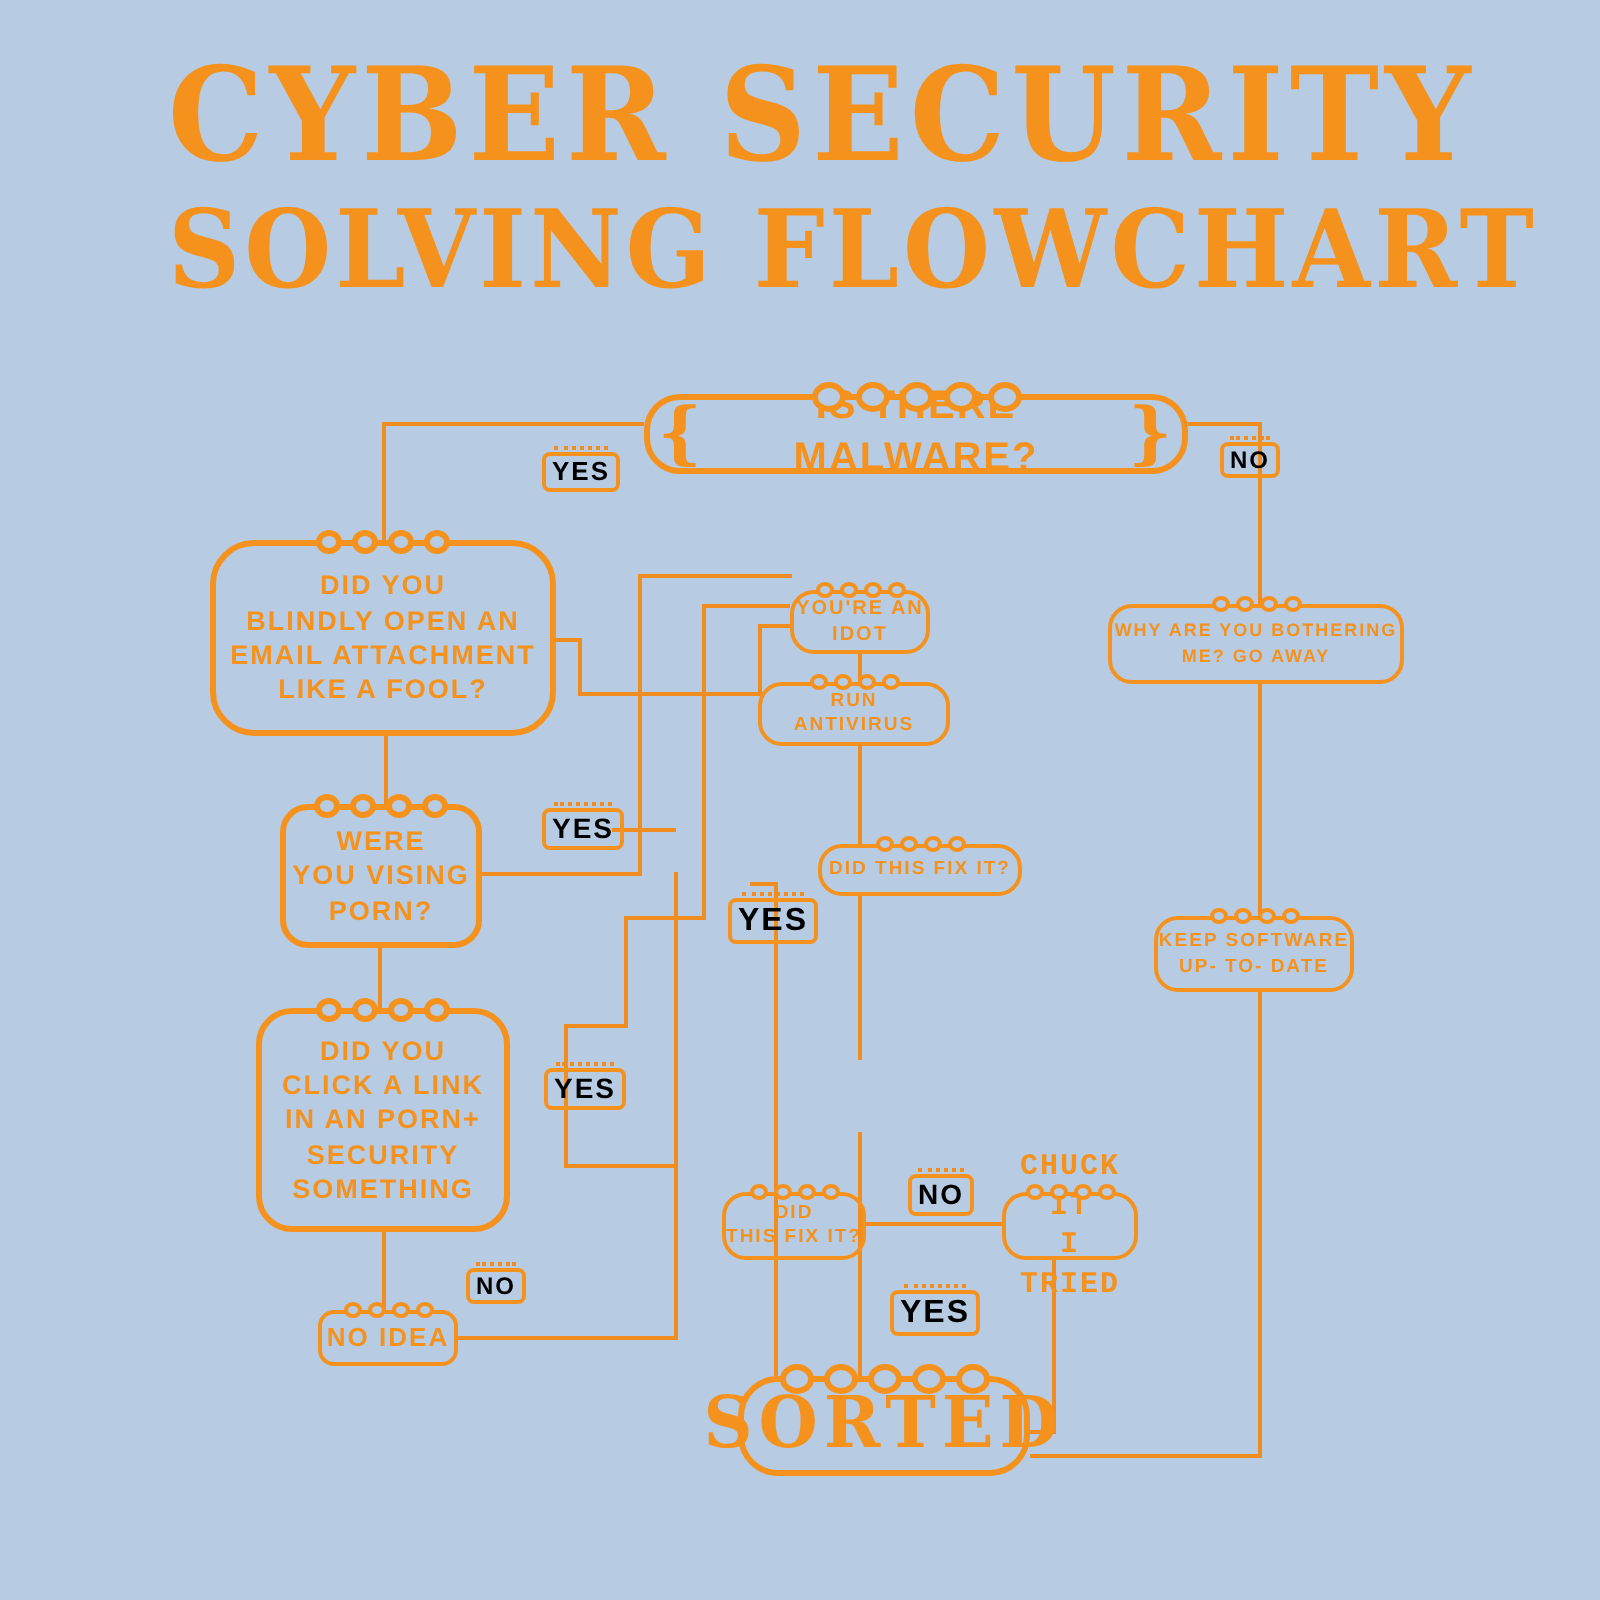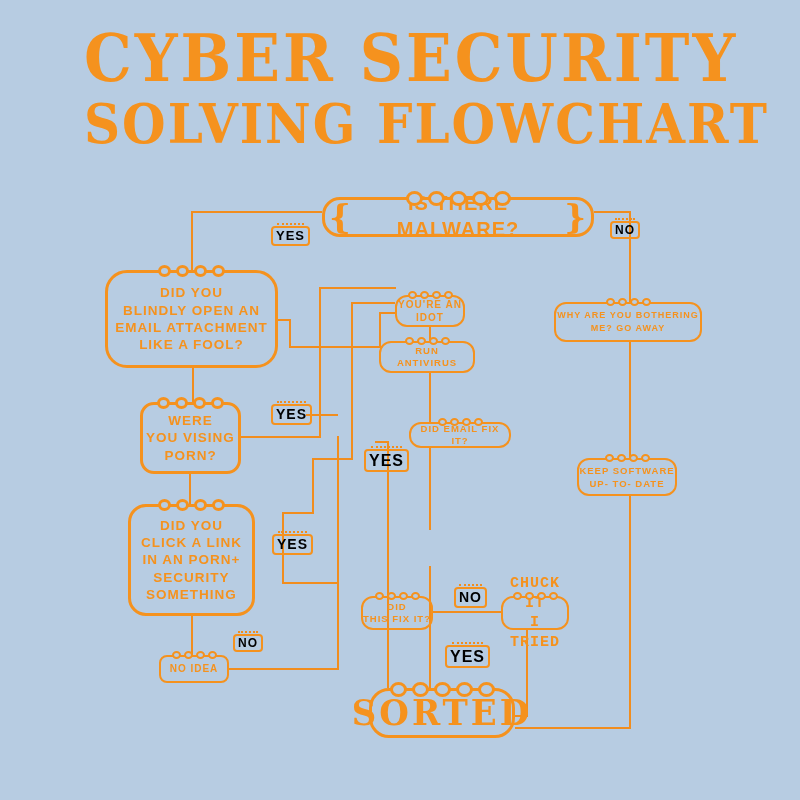--- a/index.html
+++ b/index.html
@@ -167,21 +167,21 @@
     </div>
     <span>DID YOU</span>
     <span>CLICK A LINK</span>
     <span>IN AN PORN+</span>
     <span>SECURITY</span>
     <span>SOMETHING</span>
   </div>
   <div class="tag" style="left:272px;top:534px;font-size:14px;">YES</div>
   <div class="tag" style="left:233px;top:634px;font-size:12px;">NO</div>
 
-  <div class="node" style="left:159px;top:655px;width:70px;height:28px;border-radius:8px;font-size:10px;border-width:2px;">
+  <div class="node" style="left:159px;top:655px;width:70px;height:28px;border-radius:8px;font-size:13px;border-width:2px;">
     <div class="loops loops-sm">
       <span class="loop sm"></span>
         <span class="loop sm"></span>
         <span class="loop sm"></span>
         <span class="loop sm"></span>
     </div>
     <span>NO IDEA</span>
   </div>
 
   <div class="node" style="left:395px;top:295px;width:70px;height:32px;border-radius:12px;font-size:10px;border-width:2px;line-height:1.3;">
@@ -206,21 +206,21 @@
     <span>ANTIVIRUS</span>
   </div>
 
   <div class="node" style="left:409px;top:422px;width:102px;height:26px;border-radius:12px;font-size:9.5px;border-width:2px;">
     <div class="loops loops-sm">
       <span class="loop sm"></span>
         <span class="loop sm"></span>
         <span class="loop sm"></span>
         <span class="loop sm"></span>
     </div>
-    <span>DID EMAIL FIX IT?</span>
+    <span>DID THIS FIX IT?</span>
   </div>
   <div class="tag" style="left:364px;top:449px;font-size:16px;">YES</div>
 
 
   <div class="node" style="left:361px;top:596px;width:72px;height:34px;border-radius:12px;font-size:9.5px;border-width:2px;line-height:1.3;text-align:center;">
     <div class="loops loops-sm">
       <span class="loop sm"></span>
         <span class="loop sm"></span>
         <span class="loop sm"></span>
         <span class="loop sm"></span>

